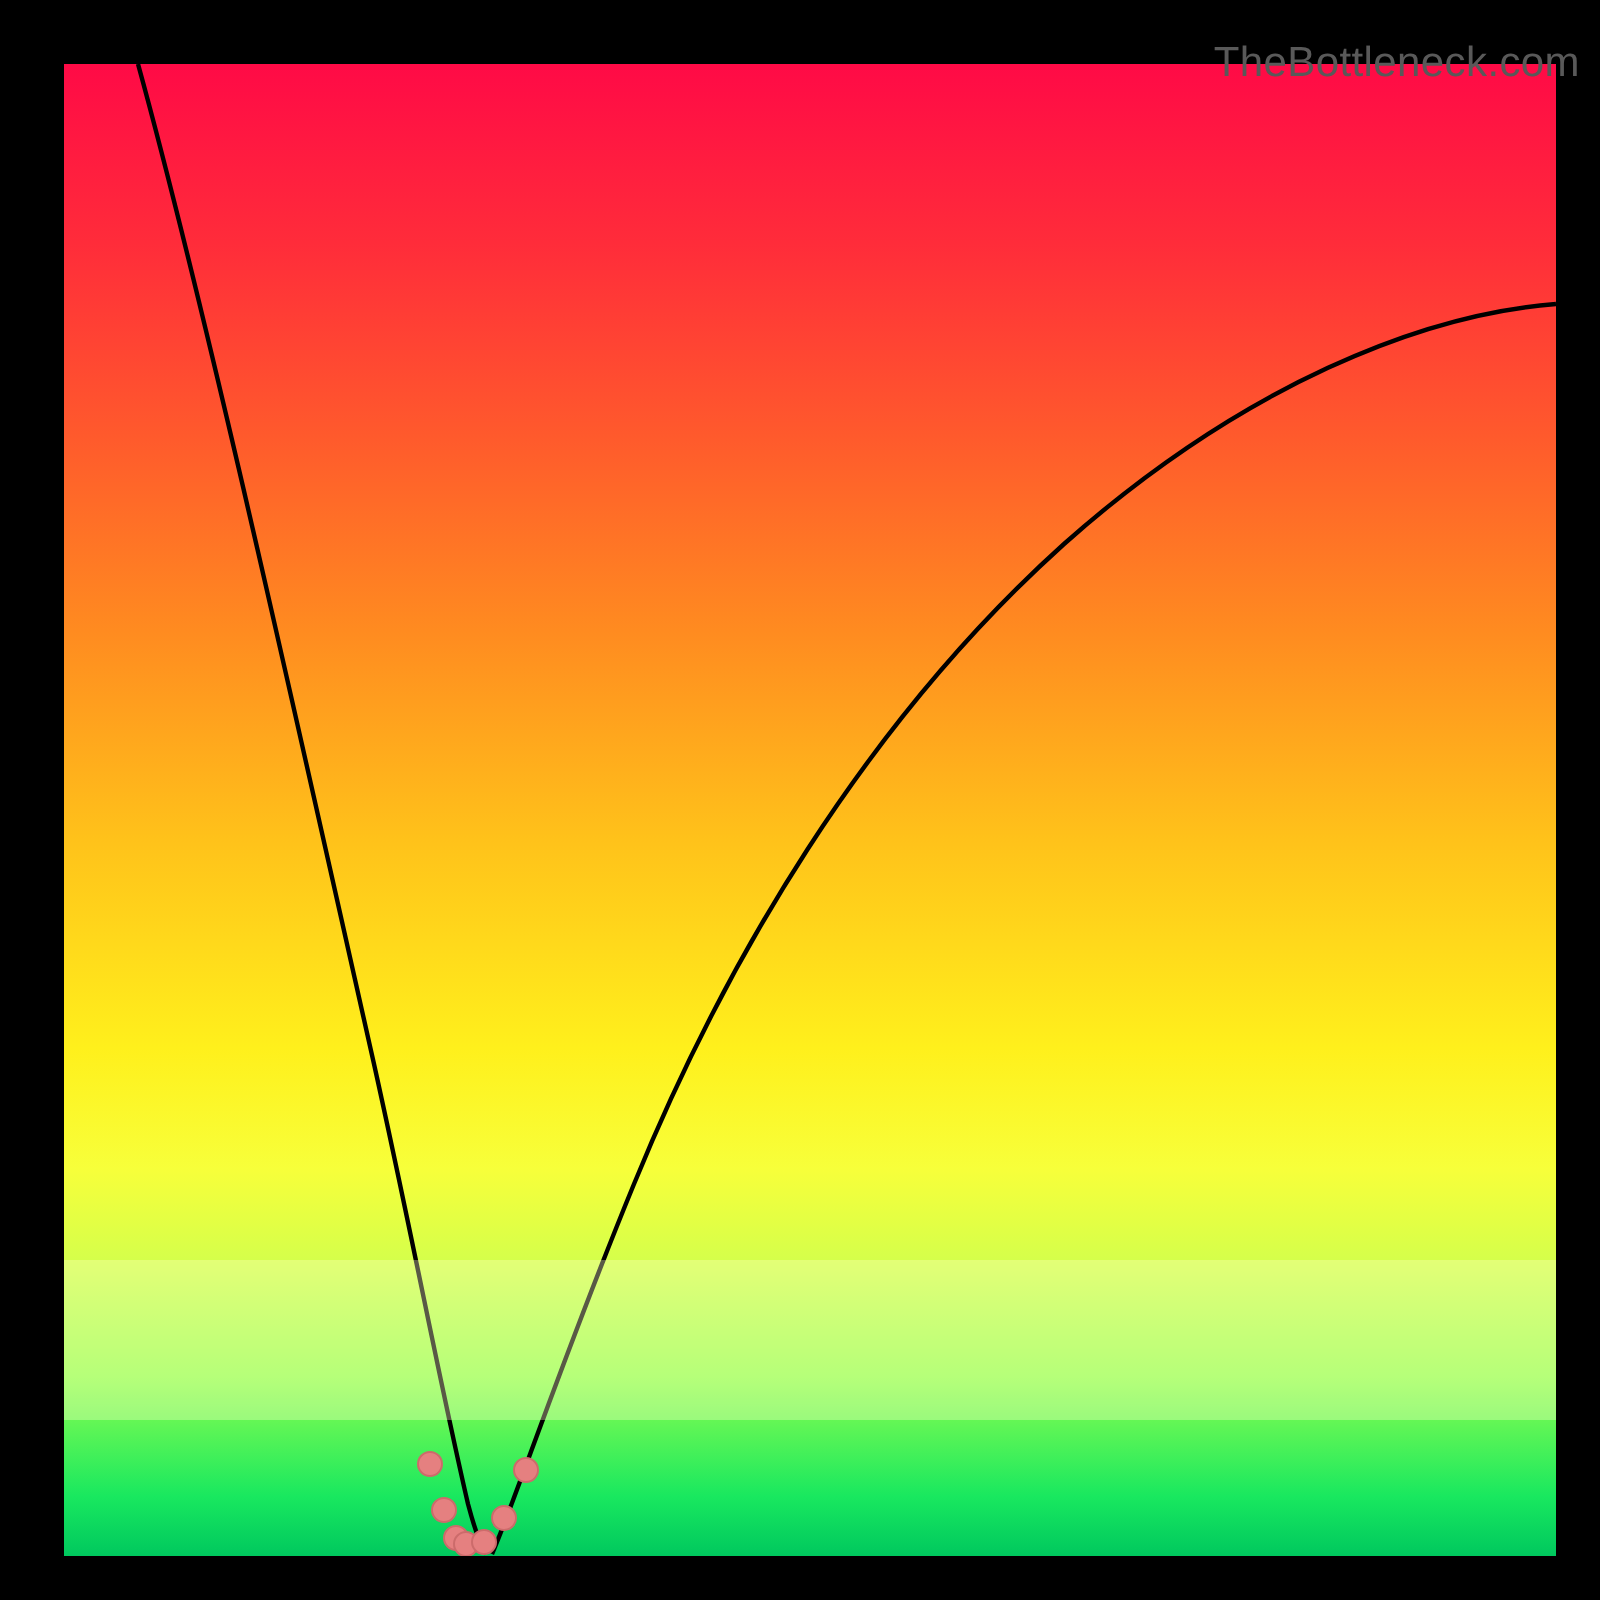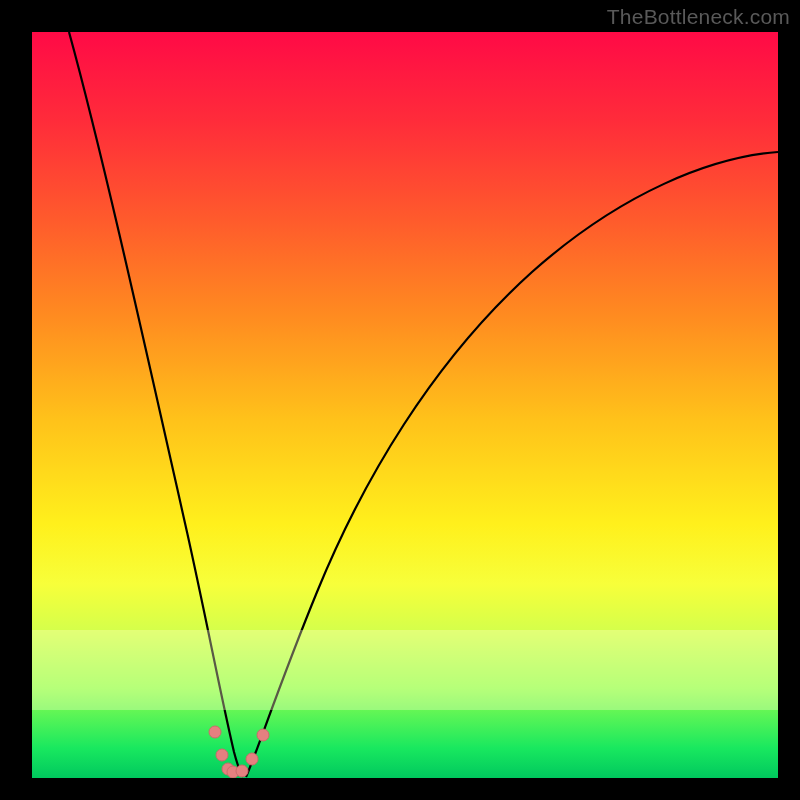--- a/index.html
+++ b/index.html
@@ -54,21 +54,21 @@
   svg.curve {
     position: absolute;
     top: 0;
     left: 0;
     width: 746px;
     height: 746px;
     pointer-events: none;
   }
   .watermark {
     position: absolute;
-    top: 5px;
+    top: 20px;
     right: 10px;
     color: #595959;
     font-size: 21px;
     letter-spacing: 0.2px;
   }
 </style>
 </head>
 <body>
 
 <div class="frame">

